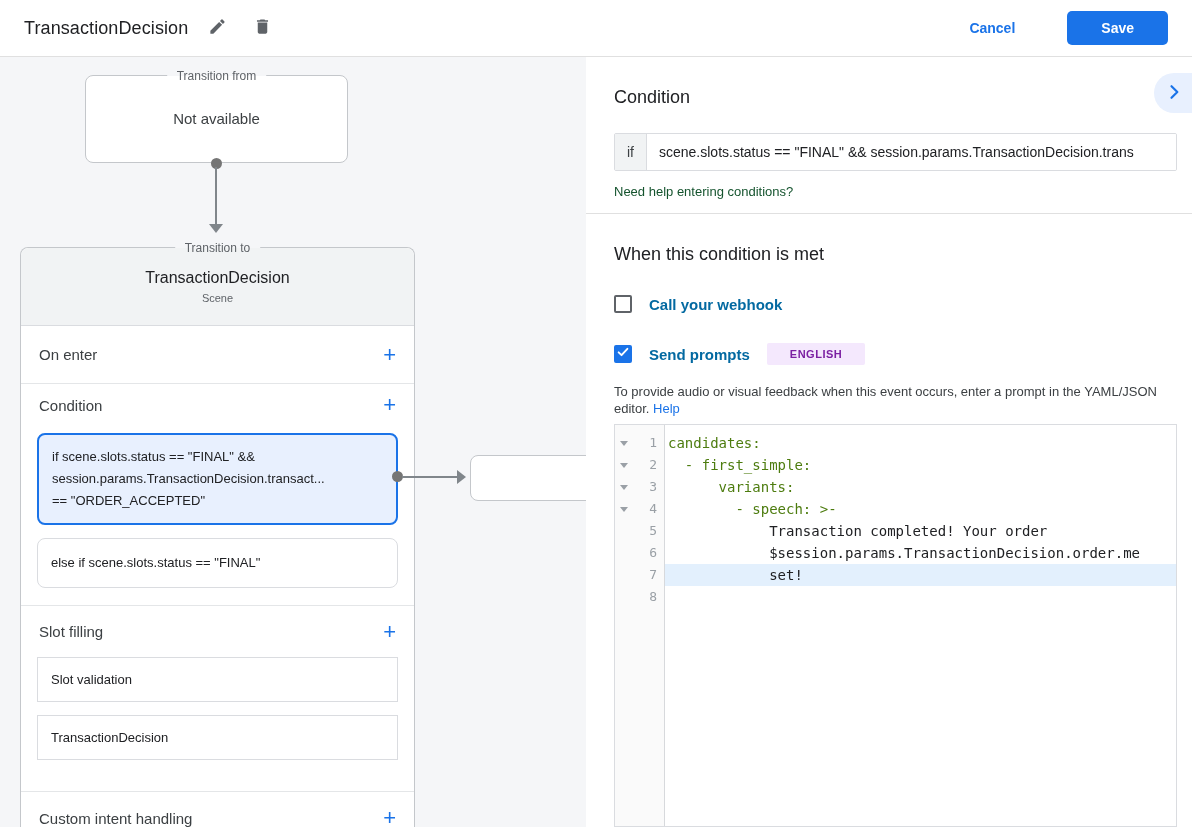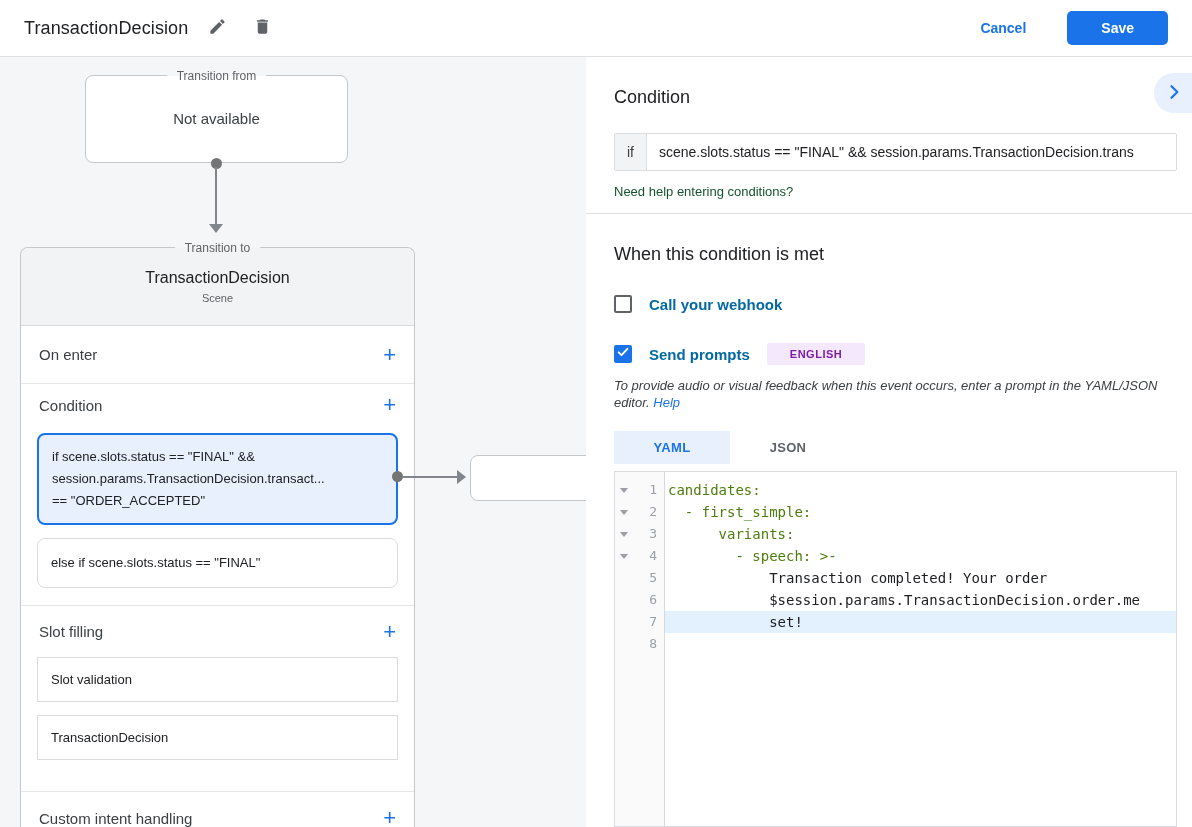--- a/index.html
+++ b/index.html
@@ -6,21 +6,21 @@
   html,body { width:1192px; height:827px; overflow:hidden; }
   body { font-family:"Liberation Sans","DejaVu Sans",sans-serif; color:#202124; background:#fff; }
   #app { position:relative; width:1192px; height:827px; overflow:hidden; background:#fff; }
 
   
   .topbar { position:absolute; top:0; left:0; right:0; height:57px; background:#fff;
             border-bottom:1px solid #e0e0e0; display:flex; align-items:center; padding:0 24px; z-index:30; }
   .topbar .title { font-size:18px; color:#202124; letter-spacing:.1px; }
   .icon-btn { background:none; border:none; cursor:pointer; padding:6px; margin-left:14px; display:flex; align-items:center; }
   .topbar .spacer { flex:1; }
-  .cancel-btn { background:none; border:none; color:#1a73e8; font-size:14px; font-weight:bold; cursor:pointer; margin-right:41px; font-family:inherit; }
+  .cancel-btn { background:none; border:none; color:#1a73e8; font-size:14px; font-weight:bold; cursor:pointer; margin-right:52px; font-family:inherit; }
   .save-btn { background:#1a73e8; border:none; color:#fff; font-size:14px; font-weight:bold; cursor:pointer;
               border-radius:5px; padding:9px 34px; font-family:inherit; }
 
   
   .canvas { position:absolute; top:57px; left:0; width:586px; bottom:0; background:#f5f6f8; overflow:hidden; }
   .flow-label { position:absolute; top:-8px; left:50%; transform:translateX(-50%); font-size:12px; color:#5f6368;
                 padding:0 10px; white-space:nowrap; line-height:16px; }
   .from-box { position:absolute; left:85px; top:18px; width:263px; height:88px; background:#fff;
               border:1px solid #c4c7cb; border-radius:8px; }
   .from-box .flow-label { background:linear-gradient(to bottom,#f5f6f8 50%,#ffffff 50%); }
@@ -77,21 +77,21 @@
   .help-link { display:inline-block; margin-top:13px; font-size:13px; color:#14532d; text-decoration:none; }
   .panel-divider { height:1px; background:#e0e0e0; margin:14px -15px 0 -28px; }
 
   .when-title { margin-top:30px; font-size:18px; font-weight:normal; color:#202124; }
   .check-row { display:flex; align-items:center; margin-top:30px; }
   .checkbox { width:18px; height:18px; border:2px solid #5f6368; border-radius:2px; background:#fff; cursor:pointer; flex:none; }
   .checkbox.checked { background:#1a73e8; border-color:#1a73e8; display:flex; align-items:center; justify-content:center; }
   .check-label { margin-left:17px; font-size:15px; font-weight:bold; color:#0369a1; }
   .lang-badge { margin-left:17px; font-size:11px; font-weight:bold; color:#7b1fa2; background:#f4e8fd;
                 padding:5px 23px; border-radius:2px; letter-spacing:.5px; }
-  .desc { margin-top:12px; font-size:13px; color:#3c4043; line-height:17px;font-style:italic; }
+  .desc { margin-top:18px; font-size:13px; color:#3c4043; line-height:17px; }
   .desc a { color:#1a73e8; text-decoration:none; }
 
   .tabs { display:flex; margin-top:20px; }
   .tab { width:116px; height:33px; display:flex; align-items:center; justify-content:center; font-size:13px;
          font-weight:bold; cursor:pointer; color:#5f6368; letter-spacing:.3px; }
   .tab.active { background:#e8f0fe; color:#1a73e8; }
 
   .editor { margin-top:7px; border:1px solid #dadce0; flex:1; display:flex; flex-direction:column;
             font-family:"DejaVu Sans Mono","Liberation Mono",monospace; font-size:14px; overflow:hidden; }
   .ed-row { display:flex; height:22px; flex:none; }
@@ -230,24 +230,20 @@
       <span class="check-label">Send prompts</span>
       <span class="lang-badge">ENGLISH</span>
     </div>
 
     <div class="desc">
       <span>To provide audio or visual feedback when this event occurs, enter a prompt in the YAML/JSON</span><br>
       <span>editor.</span>
       <a href="#">Help</a>
     </div>
 
-    <div class="tabs">
-      <div class="tab active">YAML</div>
-      <div class="tab">JSON</div>
-    </div>
 
     <div class="editor">
       <div class="ed-row pad">
           <div class="ed-fold"></div>
           <div class="ed-num"></div>
           <div class="ed-code"></div>
         </div>
 
       <div class="ed-row">
         <div class="ed-fold">

